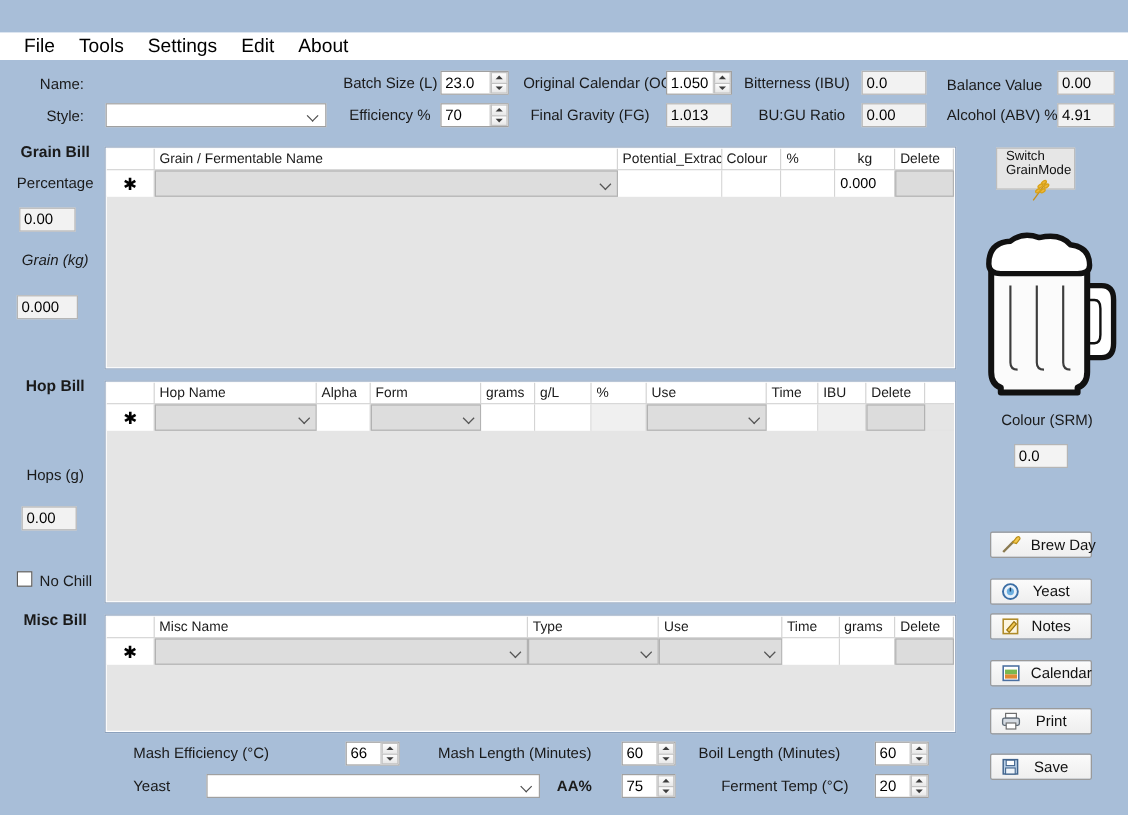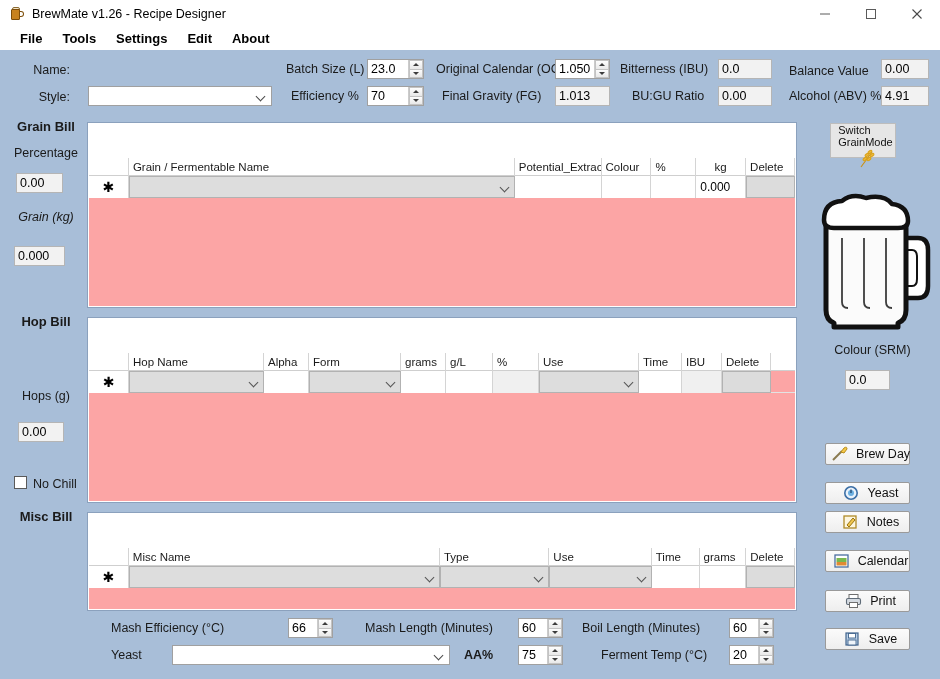--- a/index.html
+++ b/index.html
@@ -58,22 +58,22 @@
 
   
   .menubar {
     position: absolute; left: 0; top: 27px;
     width: 940px; height: 23px;
     background: #ffffff;
     display: flex; align-items: center;
     padding-left: 10px;
   }
   .menu-item {
-    font-size: 13px; color: #000;
-    padding: 2px 10px; white-space: nowrap; font-weight: bold;
+    font-size: 16px; color: #000;
+    padding: 2px 10px; white-space: nowrap;
   }
 
   
   .lbl {
     position: absolute;
     font-size: 12.5px; color: #1a1a1a;
     white-space: nowrap;
     line-height: 14px;
   }
 
@@ -150,21 +150,21 @@
   }
 
   
   .grid {
     position: absolute;
     background: #ffffff;
     border: 1px solid #8ba1bd;
     box-shadow: inset 0 0 0 1px #ffffff;
     overflow: hidden;
   }
-  .grid-inner { position: absolute; inset: 1px; background:#fca5a5;margin-top:34px; }
+  .grid-inner { position: absolute; inset: 1px; background:#e5e5e5; }
   .grid-head {
     display: flex; height: 18px;
     background: #ffffff;
     border-bottom: 1px solid #cfcfcf;
   }
   .gh {
     border-right: 1px solid #d4d4d4;
     font-size: 11.5px; color: #1a1a1a;
     display: flex; align-items: center;
     padding-left: 4px;
@@ -196,22 +196,21 @@
   .gc .chev::before { border-color: #555; }
 
   
   .abtn {
     position: absolute;
     background: linear-gradient(#fbfbfb, #eeeeee);
     border: 1px solid #9a9a9a;
     border-radius: 2px;
     display: flex; align-items: center;
     font-size: 12.5px; color: #111;
-    padding-left: 22px;
-    justify-content: center;
+    padding-left: 8px;
   }
   .abtn .ic { width: 18px; height: 16px; margin-right: 7px; flex: none; position: relative; }
   .abtn .tx { flex: 1; text-align: center; padding-right: 16px; white-space: nowrap; }
 
   .switch-btn {
     position: absolute;
     background: #e6e6e6;
     border: 1px solid #bdbdbd;
     display: flex; align-items: center;
     padding-left: 5px;
@@ -228,46 +227,20 @@
   }
 
   
   .mug { position: absolute; }
 </style>
 </head>
 <body>
 
 <div id="app">
 
-  <div class="titlebar">
-    <div class="tb-icon">
-      <div class="mug-f"></div>
-        <div class="mug-b"></div>
-        <div class="mug-h"></div>
-    </div>
-    <div class="tb-title">BrewMate v1.26 - Recipe Designer</div>
-    <div class="tb-buttons">
-      <div class="tb-btn">
-        <svg width="12" height="12" viewBox="0 0 12 12">
-            <line x1="1" y1="6" x2="11" y2="6" stroke="#5a5a5a" stroke-width="1"></line>
-          </svg>
-      </div>
-      <div class="tb-btn">
-        <svg width="12" height="12" viewBox="0 0 12 12">
-            <rect x="1.5" y="1.5" width="9" height="9" fill="none" stroke="#5a5a5a" stroke-width="1"></rect>
-          </svg>
-      </div>
-      <div class="tb-btn">
-        <svg width="12" height="12" viewBox="0 0 12 12">
-            <line x1="1.5" y1="1.5" x2="10.5" y2="10.5" stroke="#4a4a4a" stroke-width="1.1"></line>
-            <line x1="10.5" y1="1.5" x2="1.5" y2="10.5" stroke="#4a4a4a" stroke-width="1.1"></line>
-          </svg>
-      </div>
-    </div>
-  </div>
 
   <div class="menubar">
     <div class="menu-item">File</div>
     <div class="menu-item">Tools</div>
     <div class="menu-item">Settings</div>
     <div class="menu-item">Edit</div>
     <div class="menu-item">About</div>
   </div>
 
   <div class="lbl" style="left:22px; top:63px; width:48px; text-align:right;">Name:</div>

